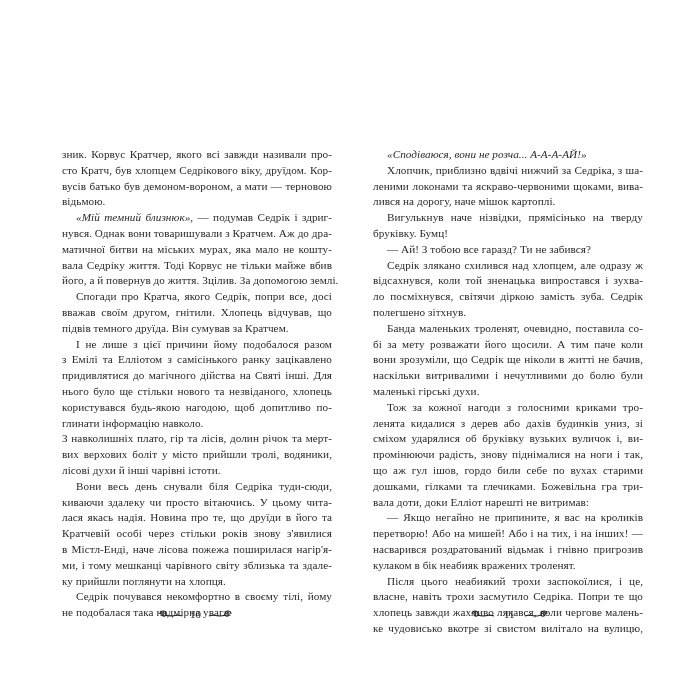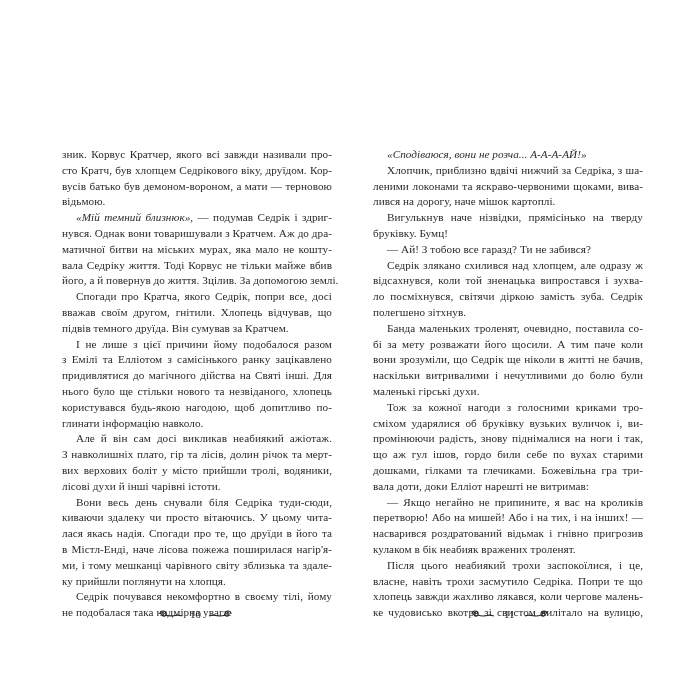--- a/index.html
+++ b/index.html
@@ -80,27 +80,27 @@
       <span class="line last">його, а й повернув до життя. Зцілив. За допомогою землі.</span>
       <span class="line indent">Спогади про Кратча, якого Седрік, попри все, досі</span>
       <span class="line">вважав своїм другом, гнітили. Хлопець відчував, що</span>
       <span class="line last">підвів темного друїда. Він сумував за Кратчем.</span>
       <span class="line indent">І не лише з цієї причини йому подобалося разом</span>
       <span class="line">з Емілі та Елліотом з самісінького ранку зацікавлено</span>
       <span class="line">придивлятися до магічного дійства на Святі інші. Для</span>
       <span class="line">нього було ще стільки нового та незвіданого, хлопець</span>
       <span class="line">користувався будь-якою нагодою, щоб допитливо по-</span>
       <span class="line last">глинати інформацію навколо.</span>
-      <span class="line indent">Але й він сам досі викликав неабиякий ажіотаж.</span>
       <span class="line">З навколишніх плато, гір та лісів, долин річок та мерт-</span>
       <span class="line">вих верхових боліт у місто прийшли тролі, водяники,</span>
       <span class="line last">лісові духи й інші чарівні істоти.</span>
       <span class="line indent">Вони весь день снували біля Седріка туди-сюди,</span>
       <span class="line">киваючи здалеку чи просто вітаючись. У цьому чита-</span>
-      <span class="line">лася якась надія. Спогади про те, що друїди в його та</span>
+      <span class="line">лася якась надія. Новина про те, що друїди в його та</span>
+      <span class="line">Кратчевій особі через стільки років знову з'явилися</span>
       <span class="line">в Містл-Енді, наче лісова пожежа поширилася нагір'я-</span>
       <span class="line">ми, і тому мешканці чарівного світу зблизька та здале-</span>
       <span class="line last">ку прийшли поглянути на хлопця.</span>
       <span class="line indent">Седрік почувався некомфортно в своєму тілі, йому</span>
       <span class="line last">не подобалася така надмірна увага.</span>
     </div>
   <div class="page right" id="right-page">
       <span class="line indent last"><span class="it">«Сподіваюся, вони не розча... А-А-А-АЙ!»</span></span>
       <span class="line indent">Хлопчик, приблизно вдвічі нижчий за Седріка, з ша-</span>
       <span class="line">леними локонами та яскраво-червоними щоками, вива-</span>
@@ -111,20 +111,21 @@
       <span class="line indent">Седрік злякано схилився над хлопцем, але одразу ж</span>
       <span class="line">відсахнувся, коли той зненацька випростався і зухва-</span>
       <span class="line">ло посміхнувся, світячи діркою замість зуба. Седрік</span>
       <span class="line last">полегшено зітхнув.</span>
       <span class="line indent">Банда маленьких троленят, очевидно, поставила со-</span>
       <span class="line">бі за мету розважати його щосили. А тим паче коли</span>
       <span class="line">вони зрозуміли, що Седрік ще ніколи в житті не бачив,</span>
       <span class="line">наскільки витривалими і нечутливими до болю були</span>
       <span class="line last">маленькі гірські духи.</span>
       <span class="line indent">Тож за кожної нагоди з голосними криками тро-</span>
+      <span class="line">ленята кидалися з дерев або дахів будинків униз, зі</span>
       <span class="line">сміхом ударялися об бруківку вузьких вуличок і, ви-</span>
       <span class="line">промінюючи радість, знову піднімалися на ноги і так,</span>
       <span class="line">що аж гул ішов, гордо били себе по вухах старими</span>
       <span class="line">дошками, гілками та глечиками. Божевільна гра три-</span>
       <span class="line last">вала доти, доки Елліот нарешті не витримав:</span>
       <span class="line indent">— Якщо негайно не припините, я вас на кроликів</span>
       <span class="line">перетворю! Або на мишей! Або і на тих, і на інших! —</span>
       <span class="line">насварився роздратований відьмак і гнівно пригрозив</span>
       <span class="line last">кулаком в бік неабияк вражених троленят.</span>
       <span class="line indent">Після цього неабиякий трохи заспокоїлися, і це,</span>

